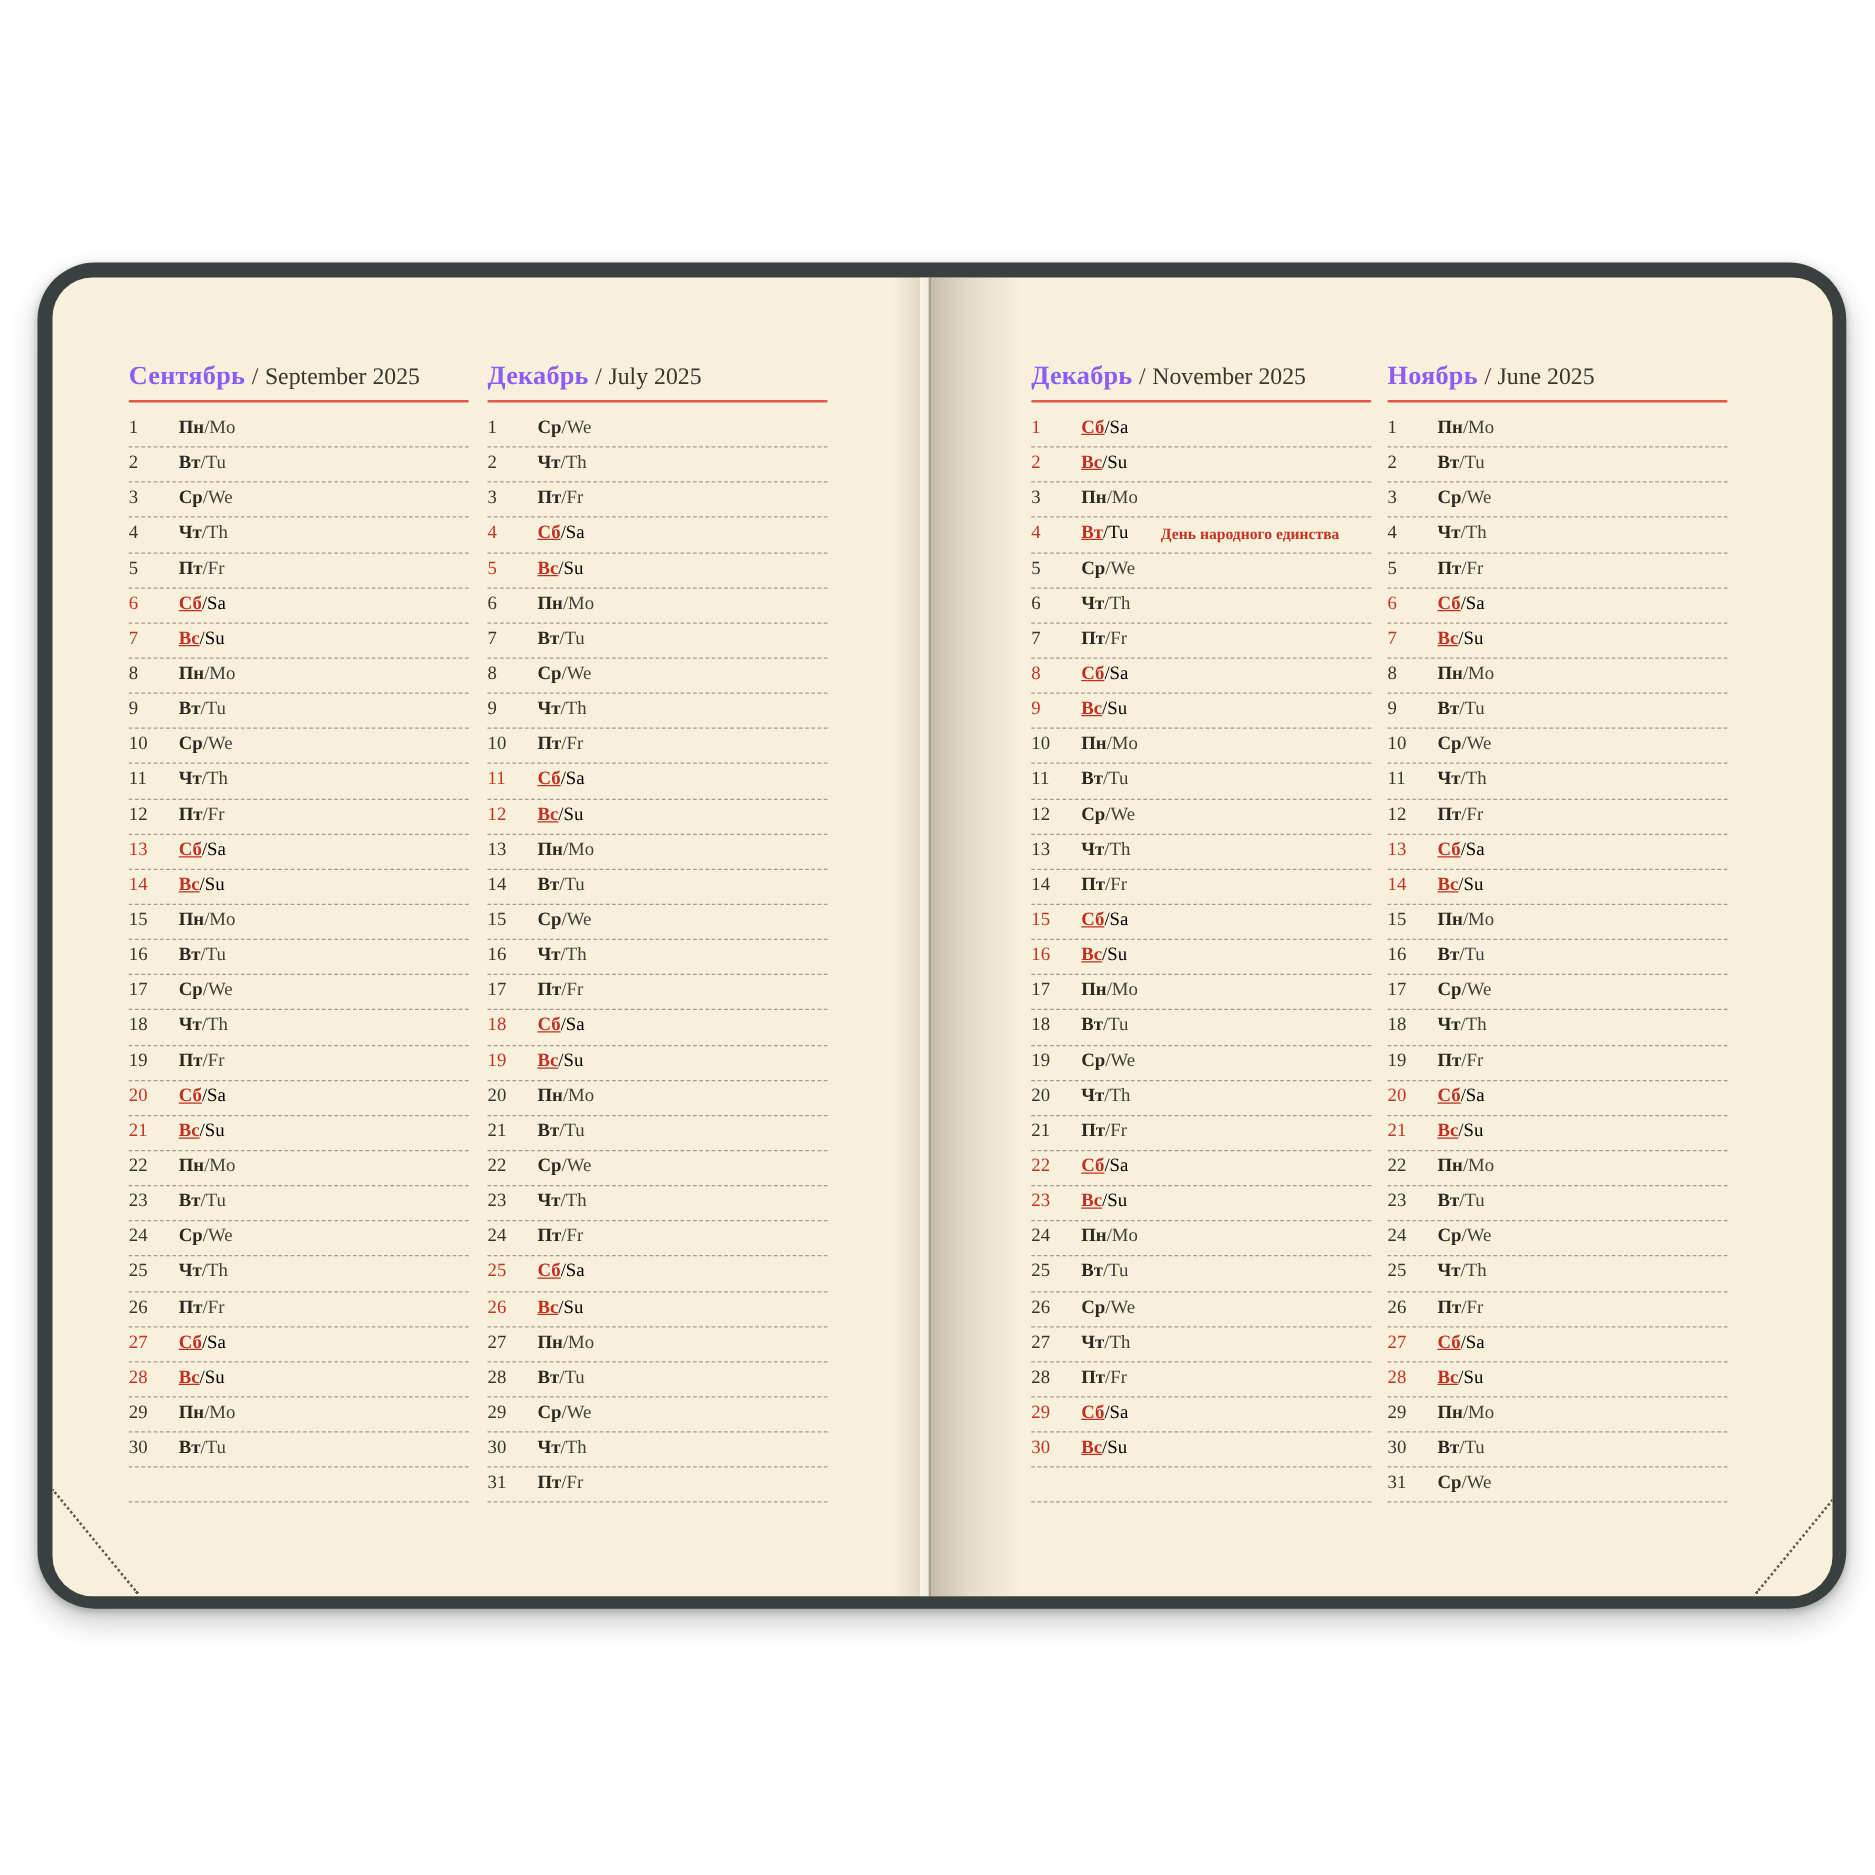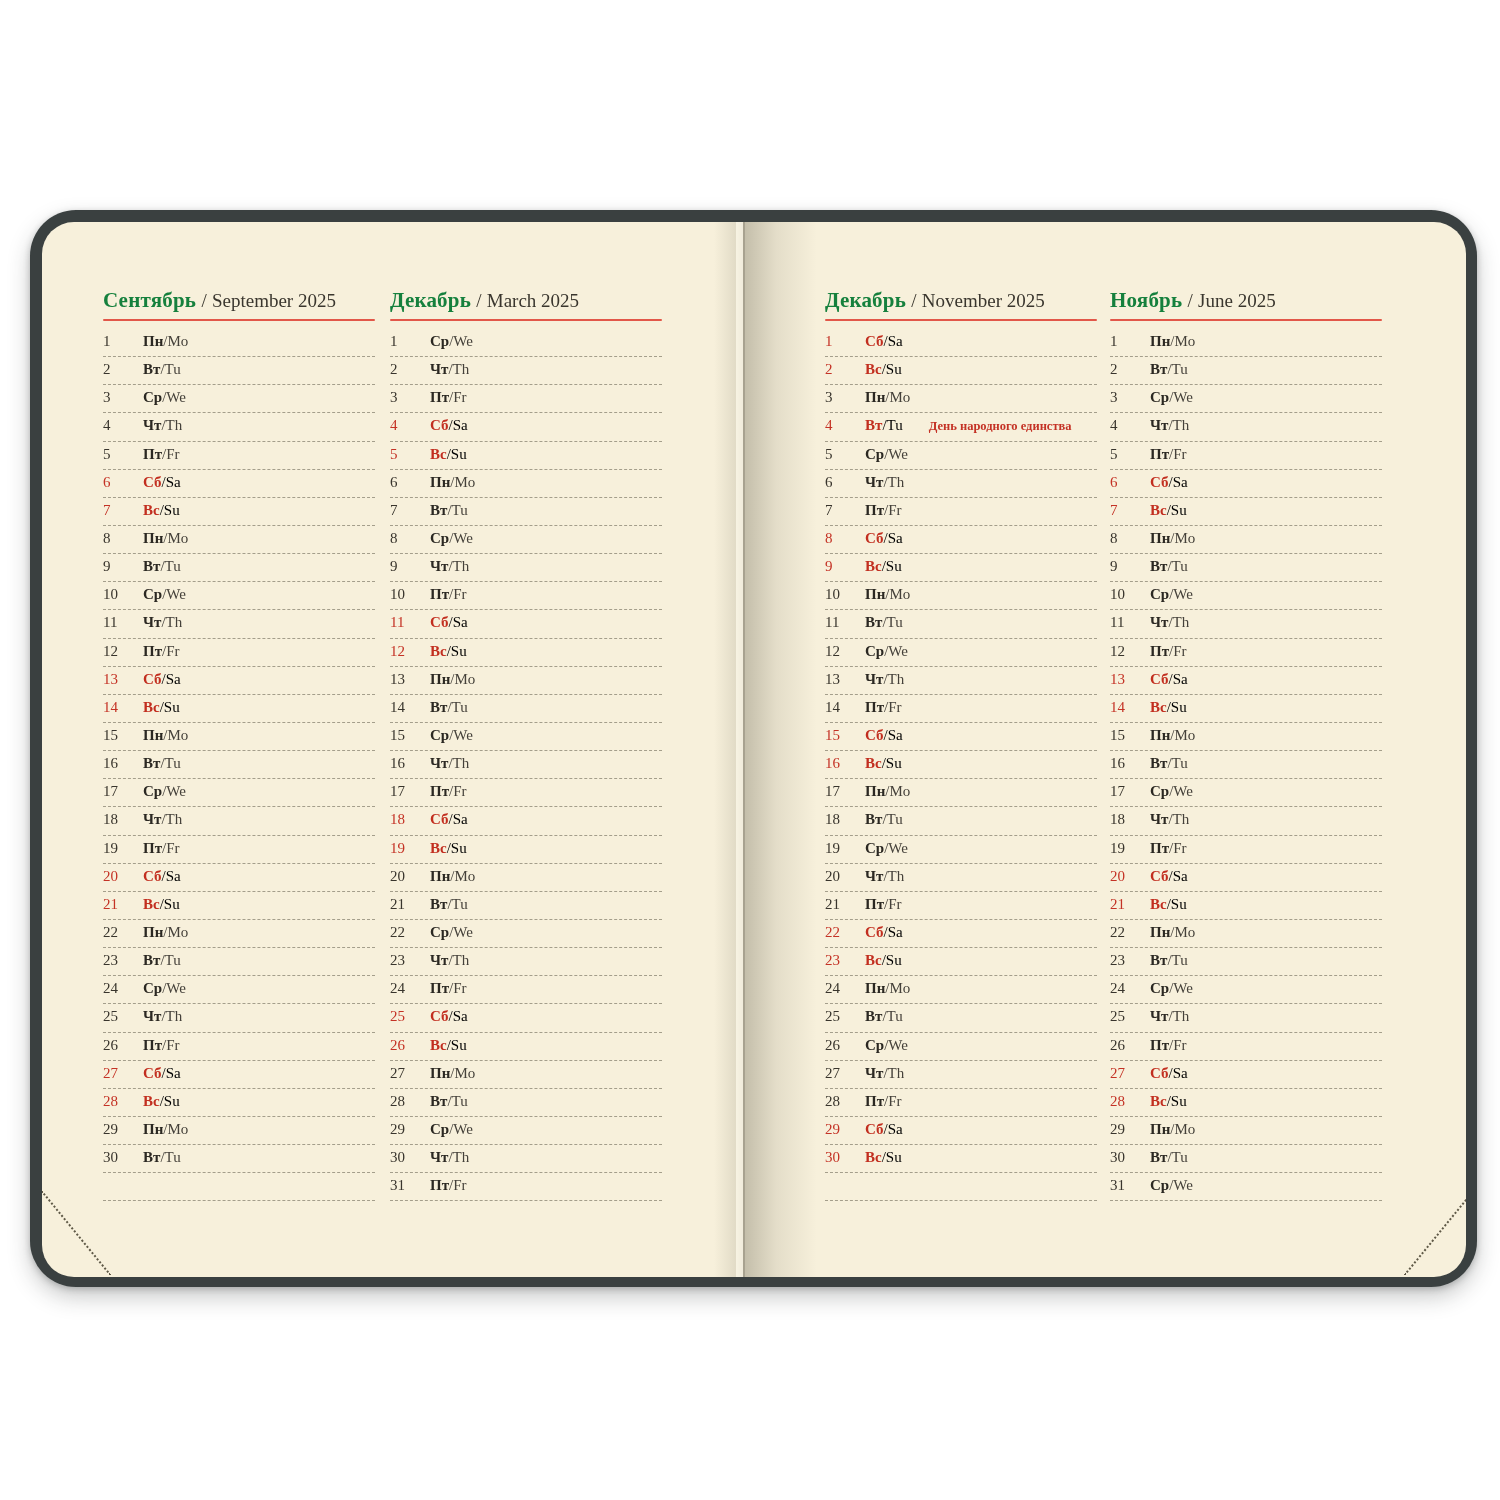--- a/index.html
+++ b/index.html
@@ -42,38 +42,38 @@
   .stitch.left{left:-20px;top:1010px;transform:rotate(50.7deg);}
   .stitch.right{left:1343px;top:1010px;transform:rotate(-50.7deg);}
   
   .month-col{
     position:absolute;top:66px;width:272px;
   }
   .col-0{left:61px;} .col-1{left:348px;} .col-2{left:783px;} .col-3{left:1068px;}
   .month-header{
     font-size:21px;line-height:24px;color:#35322a;white-space:nowrap;
   }
-  .month-header .hru{font-weight:bold;color:#15803d;letter-spacing:.2px;}
+  .month-header .hru{font-weight:bold;color:#8b5cf6;letter-spacing:.2px;}
   .month-header .hsep,.month-header .hen{font-size:19px;color:#3a362e;}
   .month-underline{
     height:2px;background:#e25749;margin-top:6px;border-radius:1px;
   }
   .rows{margin-top:8px;}
   .day-row{
     box-sizing:border-box;height:28.15px;
     border-bottom:1px dashed #a49e8b;
     display:flex;align-items:flex-start;padding-top:4px;
     font-size:15px;line-height:17px;color:#38342c;
   }
   .day-row .num{width:40px;flex:0 0 40px;}
   .day-row .day{white-space:nowrap;}
   .day-row .day b{font-weight:bold;color:#2b2822;}
   .day-row .day .en{color:#45413a;}
   .day-row.red .num{color:#c43225;}
-  .day-row.red .day b{color:#c22e1f;}
+  .day-row.red .day b{color:#c22e1f;text-decoration:underline;}
   .day-row.red .day .en{color:#000000;}
   .day-row .note{
     font-size:12.5px;line-height:14px;font-weight:600;color:#c43225;
     margin-left:26px;padding-top:2px;white-space:nowrap;
   }
 </style>
 </head>
 <body>
 
 <div class="notebook">
@@ -200,21 +200,21 @@
               <span class="day"><b>Пн</b><span class="en">/Mo</span></span>
             </div>
             <div class="day-row">
               <span class="num">30</span>
               <span class="day"><b>Вт</b><span class="en">/Tu</span></span>
             </div>
             <div class="day-row"></div>
           </div>
         </div>
         <div class="month-col col-1">
-          <div class="month-header"><span class="hru">Декабрь</span> <span class="hsep">/</span> <span class="hen">March 2025</span></div>
+          <div class="month-header"><span class="hru">Декабрь</span> <span class="hsep">/</span> <span class="hen">July 2025</span></div>
           <div class="month-underline"></div>
           <div class="rows">
             <div class="day-row">
               <span class="num">1</span>
               <span class="day"><b>Ср</b><span class="en">/We</span></span>
             </div>
             <div class="day-row">
               <span class="num">2</span>
               <span class="day"><b>Чт</b><span class="en">/Th</span></span>
             </div>

